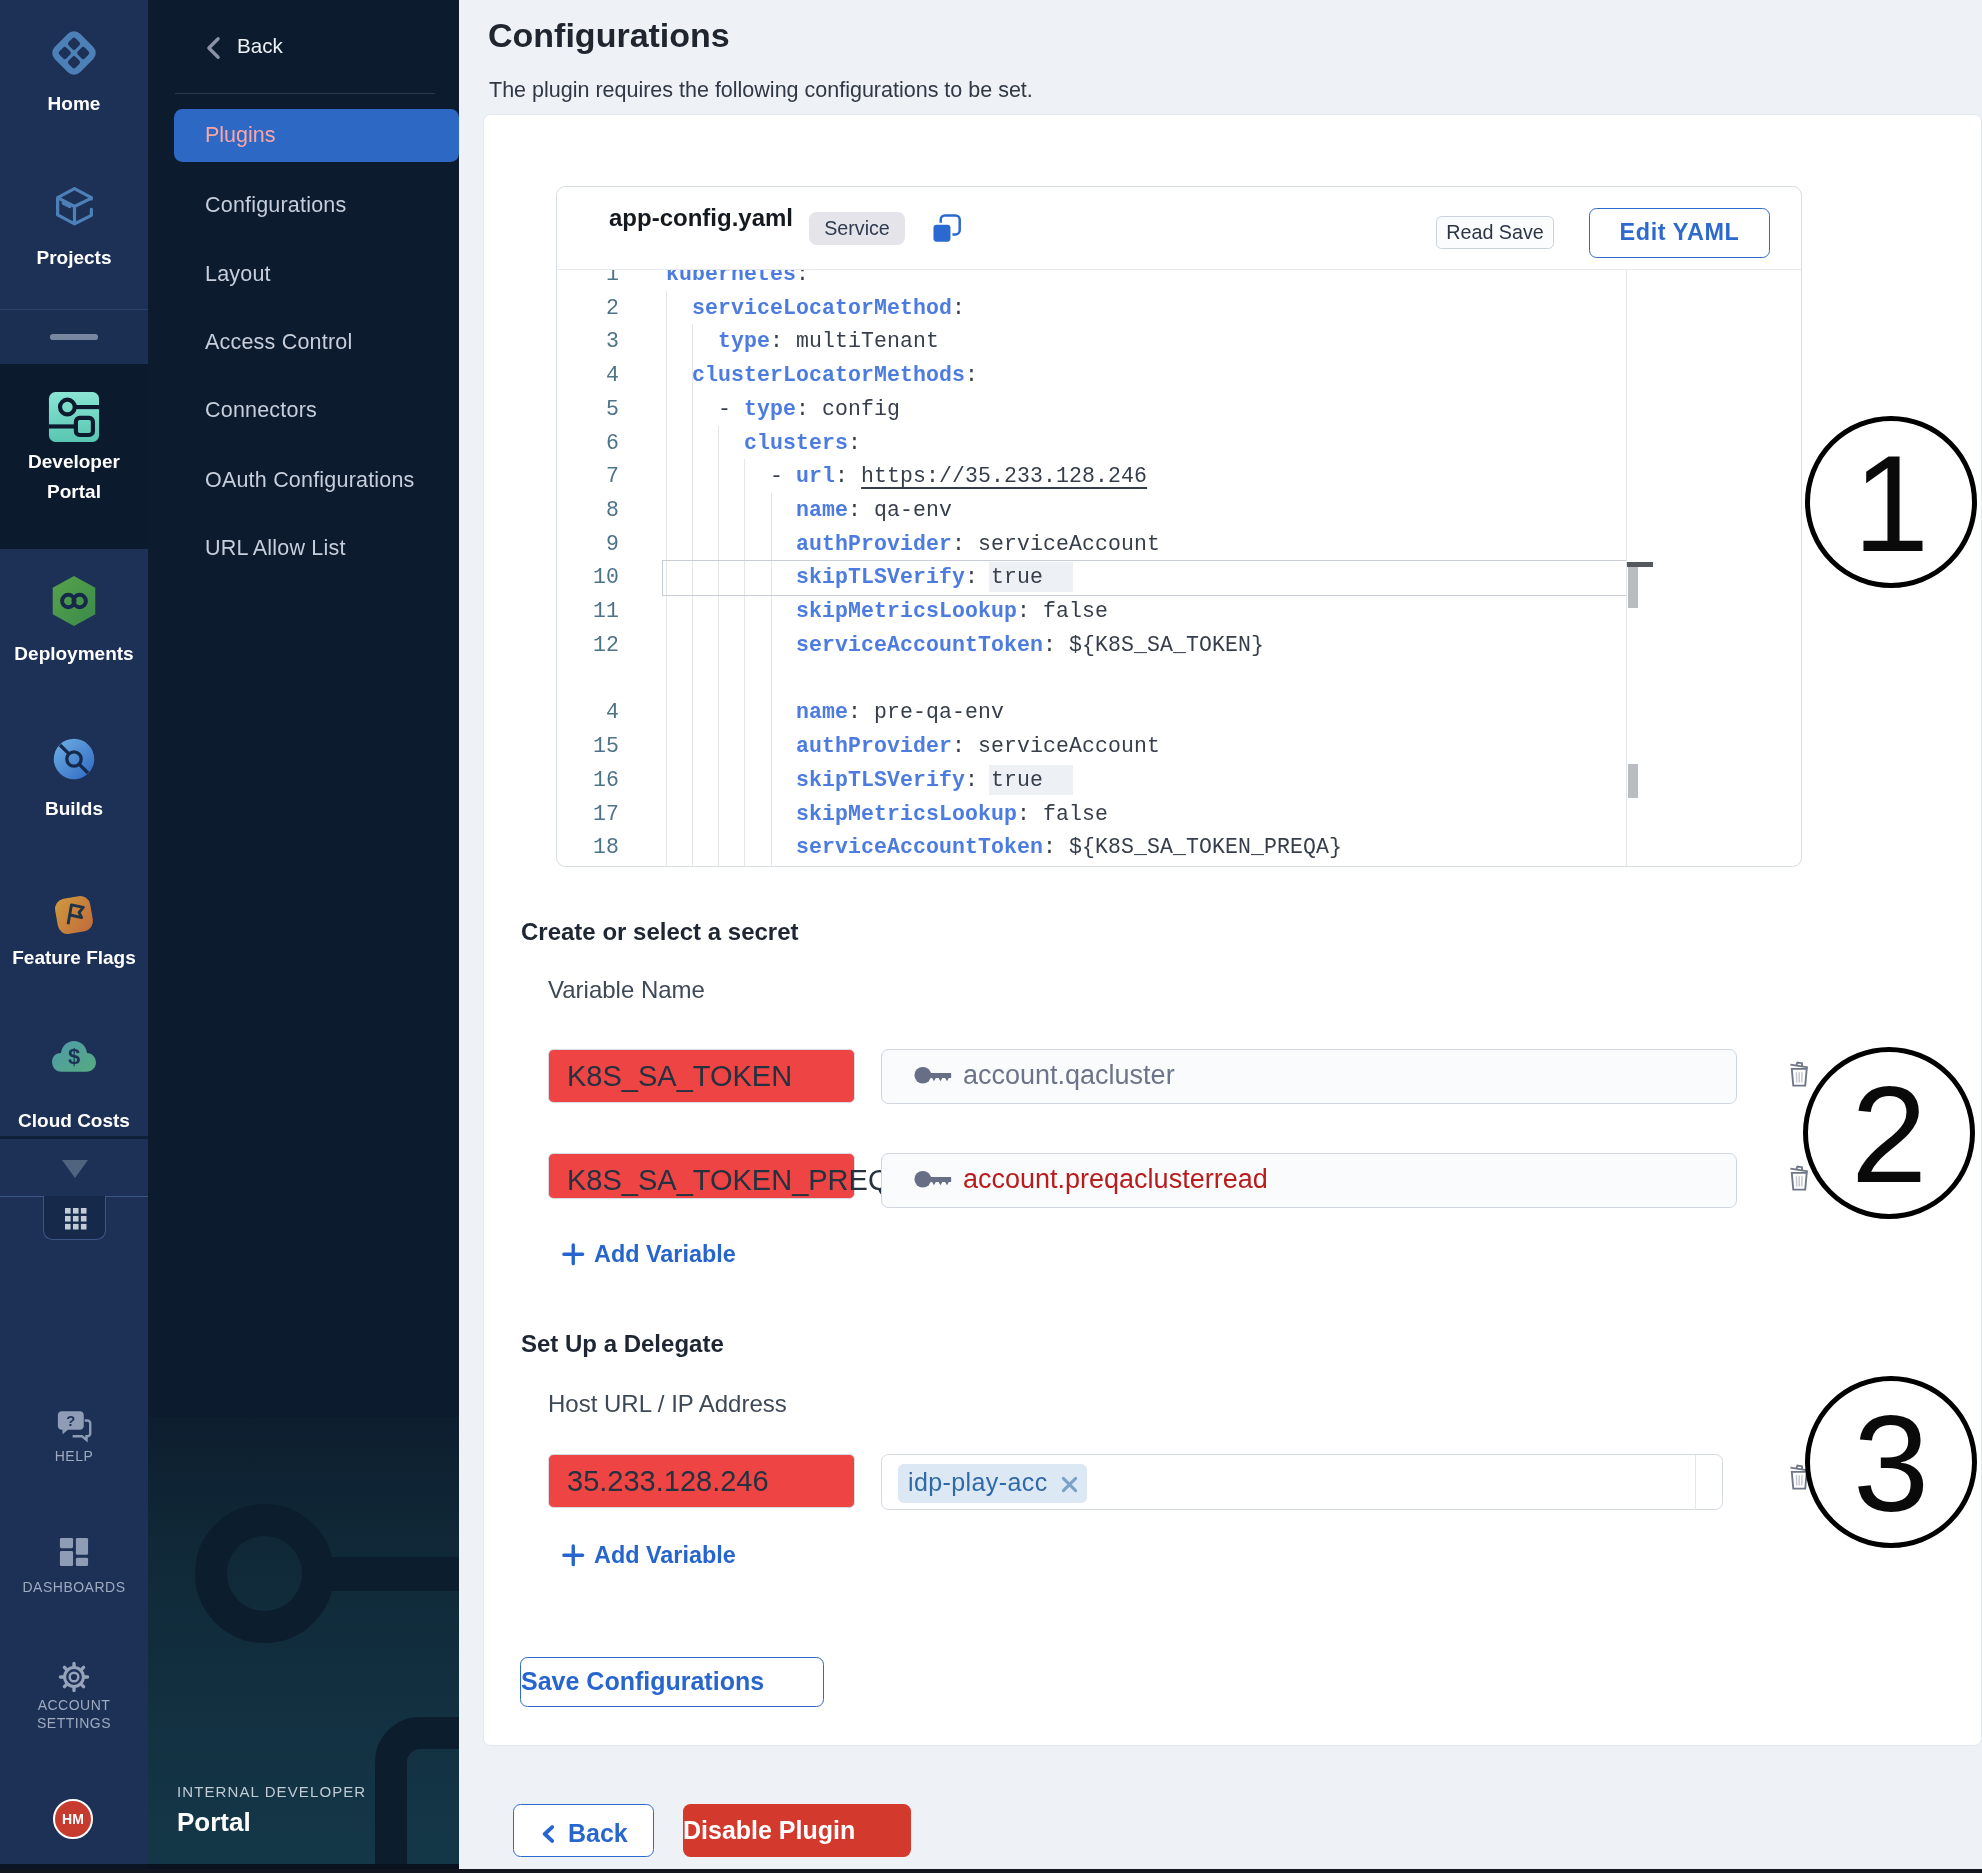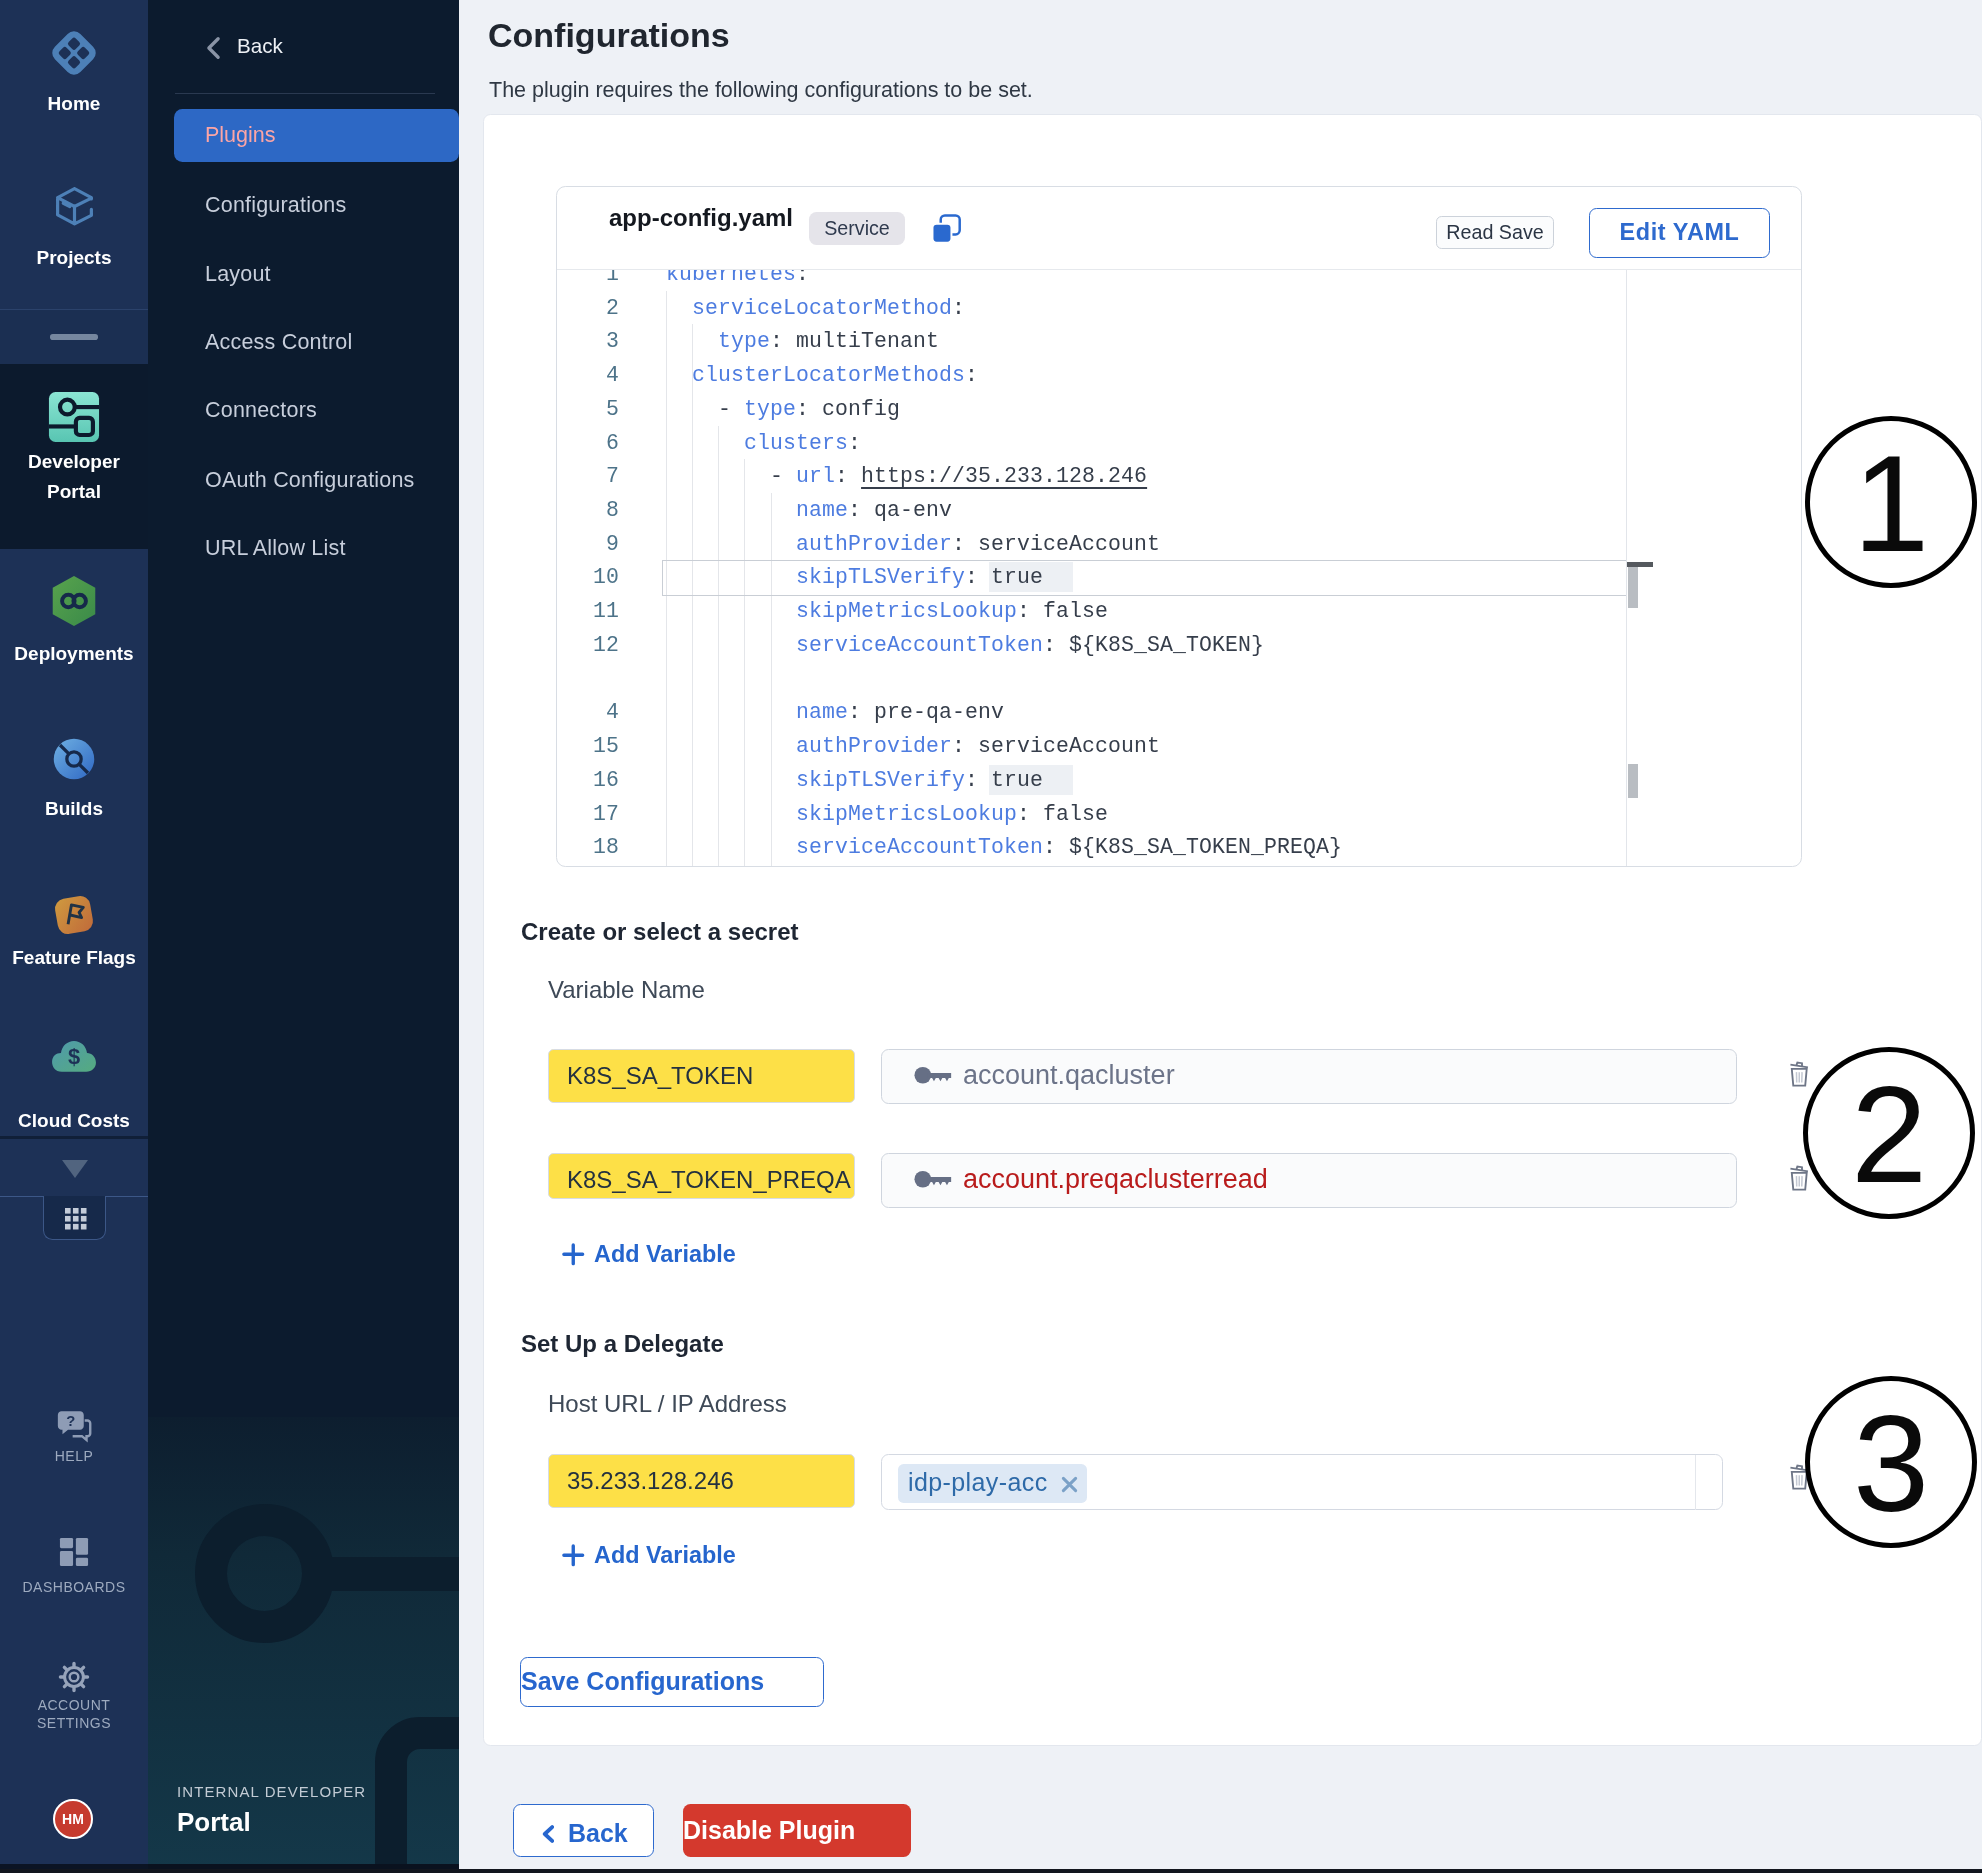--- a/index.html
+++ b/index.html
@@ -16,24 +16,24 @@
 
 #brand{left:0;top:1417px;width:311px;height:457px;background:linear-gradient(180deg,#0d1e2f 0%,#102938 30%,#143849 100%)}
 .dec{position:absolute;border:32px solid #0c1e2d;box-sizing:border-box}
 
 #panel{left:483px;top:114px;width:1499px;height:1632px;background:#fff;border:0.9px solid #e3e7ee;border-radius:7.5px;box-sizing:border-box}
 #card{left:556px;top:186px;width:1246px;height:681px;background:#fff;border:0.9px solid #d8dde4;border-radius:9.4px;box-sizing:border-box}
 #codevp{left:557px;top:270px;width:1070px;height:596px;overflow:hidden;font-family:"Liberation Mono",monospace;font-size:21.5px;letter-spacing:0.1px}
 .cl{position:absolute;left:0;height:34px;line-height:34px;width:100%}
 .ln{position:absolute;left:0;width:62px;text-align:right;color:#4d7389}
 .cd{position:absolute;left:109px;white-space:pre;color:#363e4b}
-.cd b{font-weight:normal;color:#4d7ce0}
+.cd b{font-weight:bold;color:#4d7ce0}
 .cd u{text-decoration:underline;text-underline-offset:4.7px}
 .ig{position:absolute;width:0.9px;background:#e4e6ea}
-.inp{background:#fde047;border:0.9px solid #d7dce4;border-radius:5.6px;box-sizing:border-box;font-size:24px;color:#24313f;line-height:52px;padding-left:18px}
+.inp{background:#ef4444;border:0.9px solid #d7dce4;border-radius:5.6px;box-sizing:border-box;font-size:29px;color:#24313f;line-height:52px;padding-left:18px}
 .sel{background:#fafbfc;border:0.9px solid #cfd5de;border-radius:7.5px;box-sizing:border-box}
 .sectitle{font-weight:700;font-size:24px;color:#1e2633}
 .lbl{font-size:24px;color:#3e4957}
 .addv{font-size:23.4px;font-weight:700;color:#2565cd}
 .btn{box-sizing:border-box;border-radius:7.5px;text-align:left;font-weight:700}
 .circ{border:5.6px solid #000;border-radius:50%;box-sizing:border-box;background:transparent;color:#0a0a0a;text-align:center;font-family:"Liberation Sans",sans-serif}
 </style>
 </head>
 <body>
 <div class="a" id="rail">

